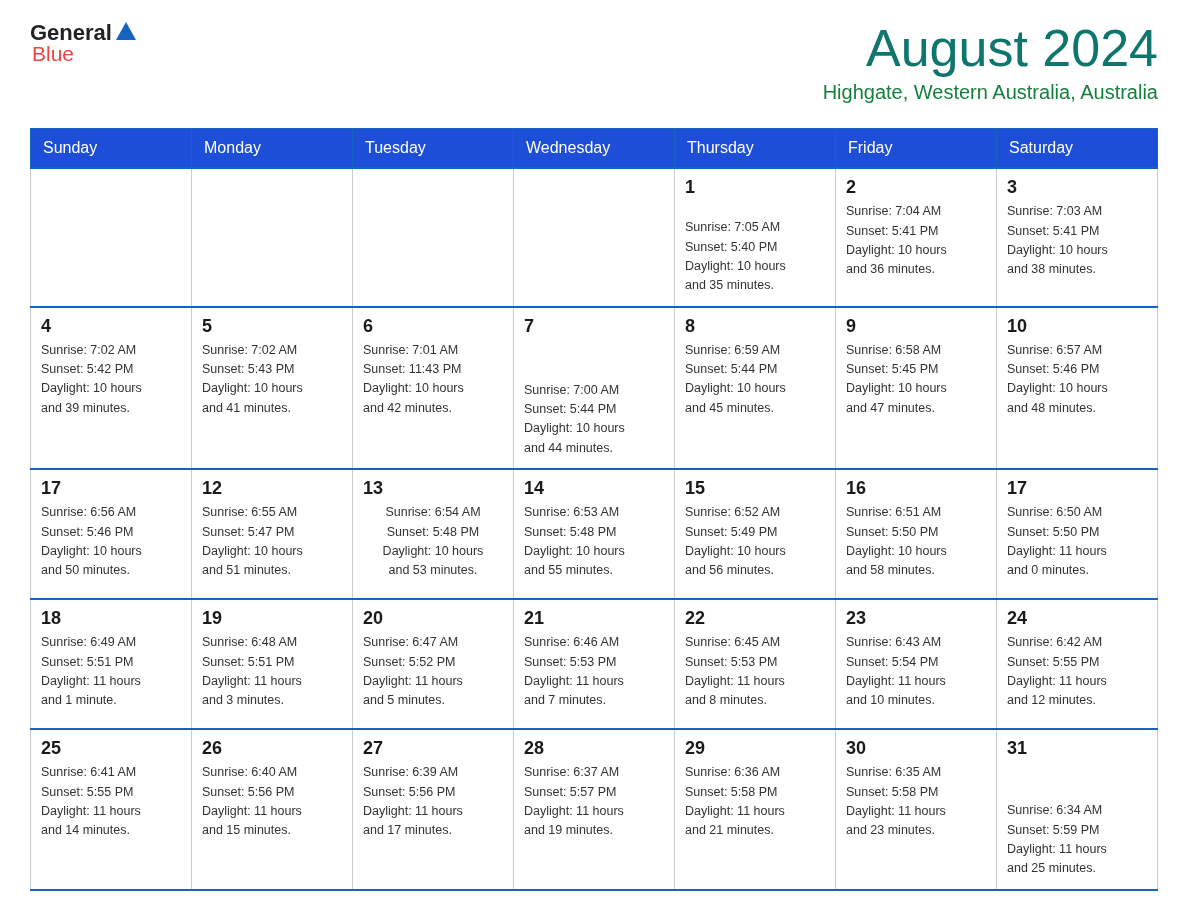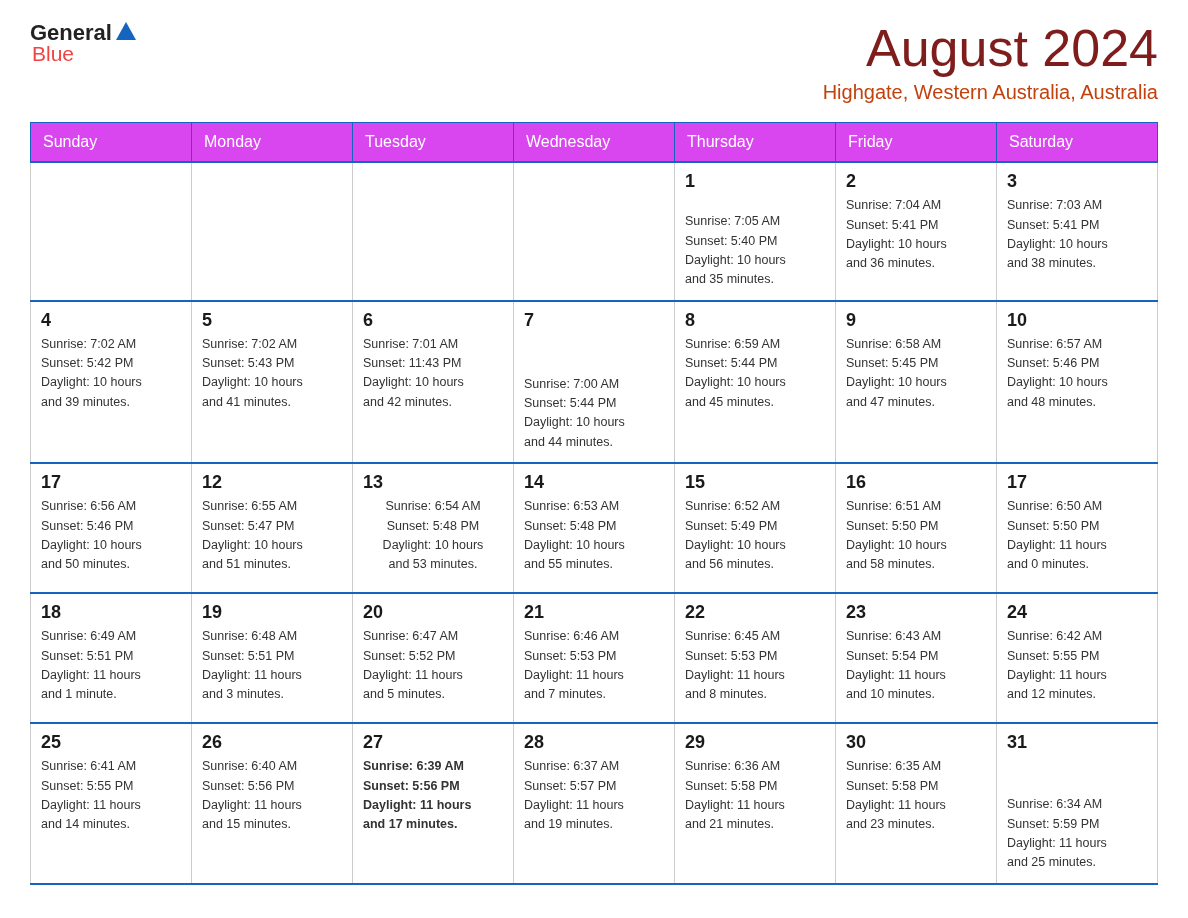--- a/index.html
+++ b/index.html
@@ -7,53 +7,53 @@
       background: #fff;
       font-family: Arial, sans-serif;
       width: 1188px;
       min-height: 918px;
       padding: 20px 30px 30px 30px;
     }
     .header {
       display: flex;
       justify-content: space-between;
       align-items: flex-start;
-      margin-bottom: 18px;
+      margin-bottom: 24px;
     }
     .logo-text-general {
       font-size: 22px;
       font-weight: bold;
       color: #222;
     }
     .logo-text-blue {
       font-size: 22px;
       font-weight: bold;
       color: #1565C0;
     }
     .title-section {
       text-align: right;
     }
     .month-title {
       font-size: 52px;
       font-weight: 300;
-      color: #7f1d1d;
+      color: #0f766e;
       line-height: 1.1;
     }
     .location-subtitle {
       font-size: 20px;
-      color: #c2410c;
+      color: #15803d;
       margin-top: 4px;
     }
     .calendar {
       width: 100%;
       border-collapse: collapse;
       margin-top: 8px;
     }
     .calendar th {
-      background-color: #d946ef;
+      background-color: #1d4ed8;
       color: #fff;
       font-size: 16px;
       font-weight: normal;
       padding: 10px 12px;
       text-align: left;
       border: 1px solid #1565C0;
     }
     .calendar td {
       vertical-align: top;
       width: calc(100% / 7);
@@ -319,21 +319,21 @@
         </td>
         <td>
           <span class="day-number">26</span>
           <div class="day-info" style="white-space: pre-line;">Sunrise: 6:40 AM
 Sunset: 5:56 PM
 Daylight: 11 hours
 and 15 minutes.</div>
         </td>
         <td>
           <span class="day-number">27</span>
-          <div class="day-info" style="white-space: pre-line; font-weight: bold;">Sunrise: 6:39 AM
+          <div class="day-info" style="white-space: pre-line;">Sunrise: 6:39 AM
 Sunset: 5:56 PM
 Daylight: 11 hours
 and 17 minutes.</div>
         </td>
         <td>
           <span class="day-number">28</span>
           <div class="day-info" style="white-space: pre-line;">Sunrise: 6:37 AM
 Sunset: 5:57 PM
 Daylight: 11 hours
 and 19 minutes.</div>

